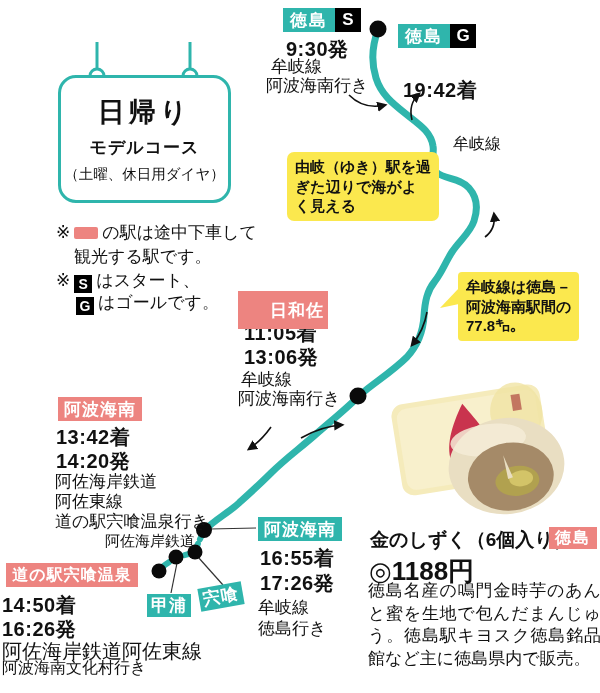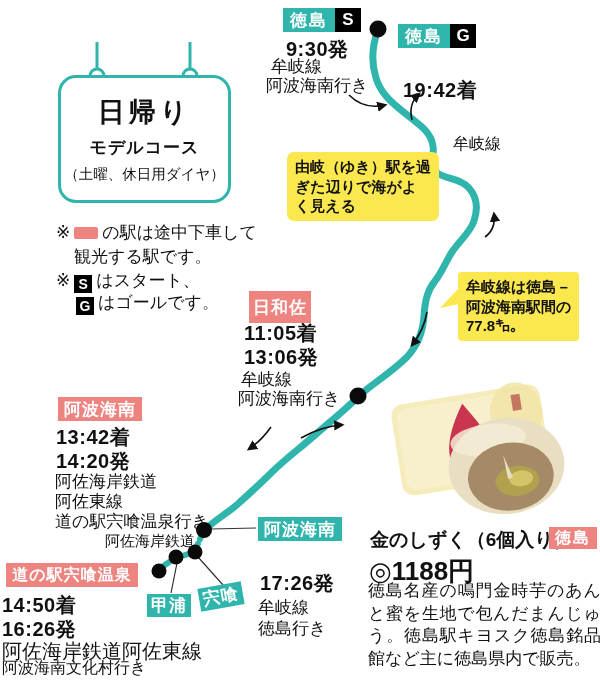--- a/index.html
+++ b/index.html
@@ -177,21 +177,21 @@
     <div>由岐（ゆき）駅を過</div>
     <div>ぎた辺りで海がよ</div>
     <div>く見える</div>
   </div>
   <div class="abs callout" style="left:458px;top:272px;">
     <div>牟岐線は徳島－</div>
     <div>阿波海南駅間の</div>
     <div>77.8㌔。</div>
   </div>
 
-  <div class="abs stop-label pinkbg" style="left:249px;top:291px;width:62px;height:32px;">日和佐</div>
+  <div class="abs stop-label pinkbg" style="left:238px;top:291px;width:62px;height:38px;padding-left:28px;">日和佐</div>
   <div class="abs time" style="left:244px;top:320px;">11:05着</div>
   <div class="abs time" style="left:244px;top:344px;">13:06発</div>
   <div class="abs tline" style="left:241px;top:368px;">牟岐線</div>
   <div class="abs tline" style="left:238px;top:387px;">阿波海南行き</div>
 
   <div class="abs stop-label pinkbg" style="left:58px;top:397px;width:84px;height:24px;">阿波海南</div>
   <div class="abs time" style="left:56px;top:424px;">13:42着</div>
   <div class="abs time" style="left:56px;top:448px;">14:20発</div>
   <div class="abs tline" style="left:55px;top:470px;">阿佐海岸鉄道</div>
   <div class="abs tline" style="left:55px;top:490px;">阿佐東線</div>
@@ -200,20 +200,21 @@
   <div class="abs stop-label pinkbg" style="left:6px;top:563px;width:132px;height:24px;font-size:16px;">道の駅宍喰温泉</div>
   <div class="abs time" style="left:2px;top:592px;">14:50着</div>
   <div class="abs time" style="left:2px;top:616px;">16:26発</div>
   <div class="abs tline" style="left:2px;top:638px;font-size:20px;">阿佐海岸鉄道阿佐東線</div>
   <div class="abs tline" style="left:2px;top:658px;font-size:16px;">阿波海南文化村行き</div>
 
   <div class="abs stop-label tealbg" style="left:147px;top:594px;width:44px;height:23px;">甲浦</div>
   <div class="abs stop-label tealbg" style="left:199px;top:585px;width:44px;height:23px;transform:rotate(-10deg);">宍喰</div>
 
   <div class="abs stop-label tealbg" style="left:258px;top:517px;width:84px;height:24px;">阿波海南</div>
+  <div class="abs time" style="left:260px;top:545px;">16:55着</div>
   <div class="abs time" style="left:260px;top:570px;">17:26発</div>
   <div class="abs tline" style="left:258px;top:596px;">牟岐線</div>
   <div class="abs tline" style="left:258px;top:617px;">徳島行き</div>
 
   <div class="abs prod-title" style="left:370px;top:527px;">金のしずく（6個入り）</div>
   <div class="abs prod-badge" style="left:549px;top:527px;">徳島</div>
   <div class="abs prod-price" style="left:369px;top:554px;">◎1188円</div>
   <div class="abs prod-desc" style="left:368px;top:580px;">徳島名産の鳴門金時芋のあんと蜜を生地で包んだまんじゅう。徳島駅キヨスク徳島銘品館など主に徳島県内で販売。</div>
 
 </div>

